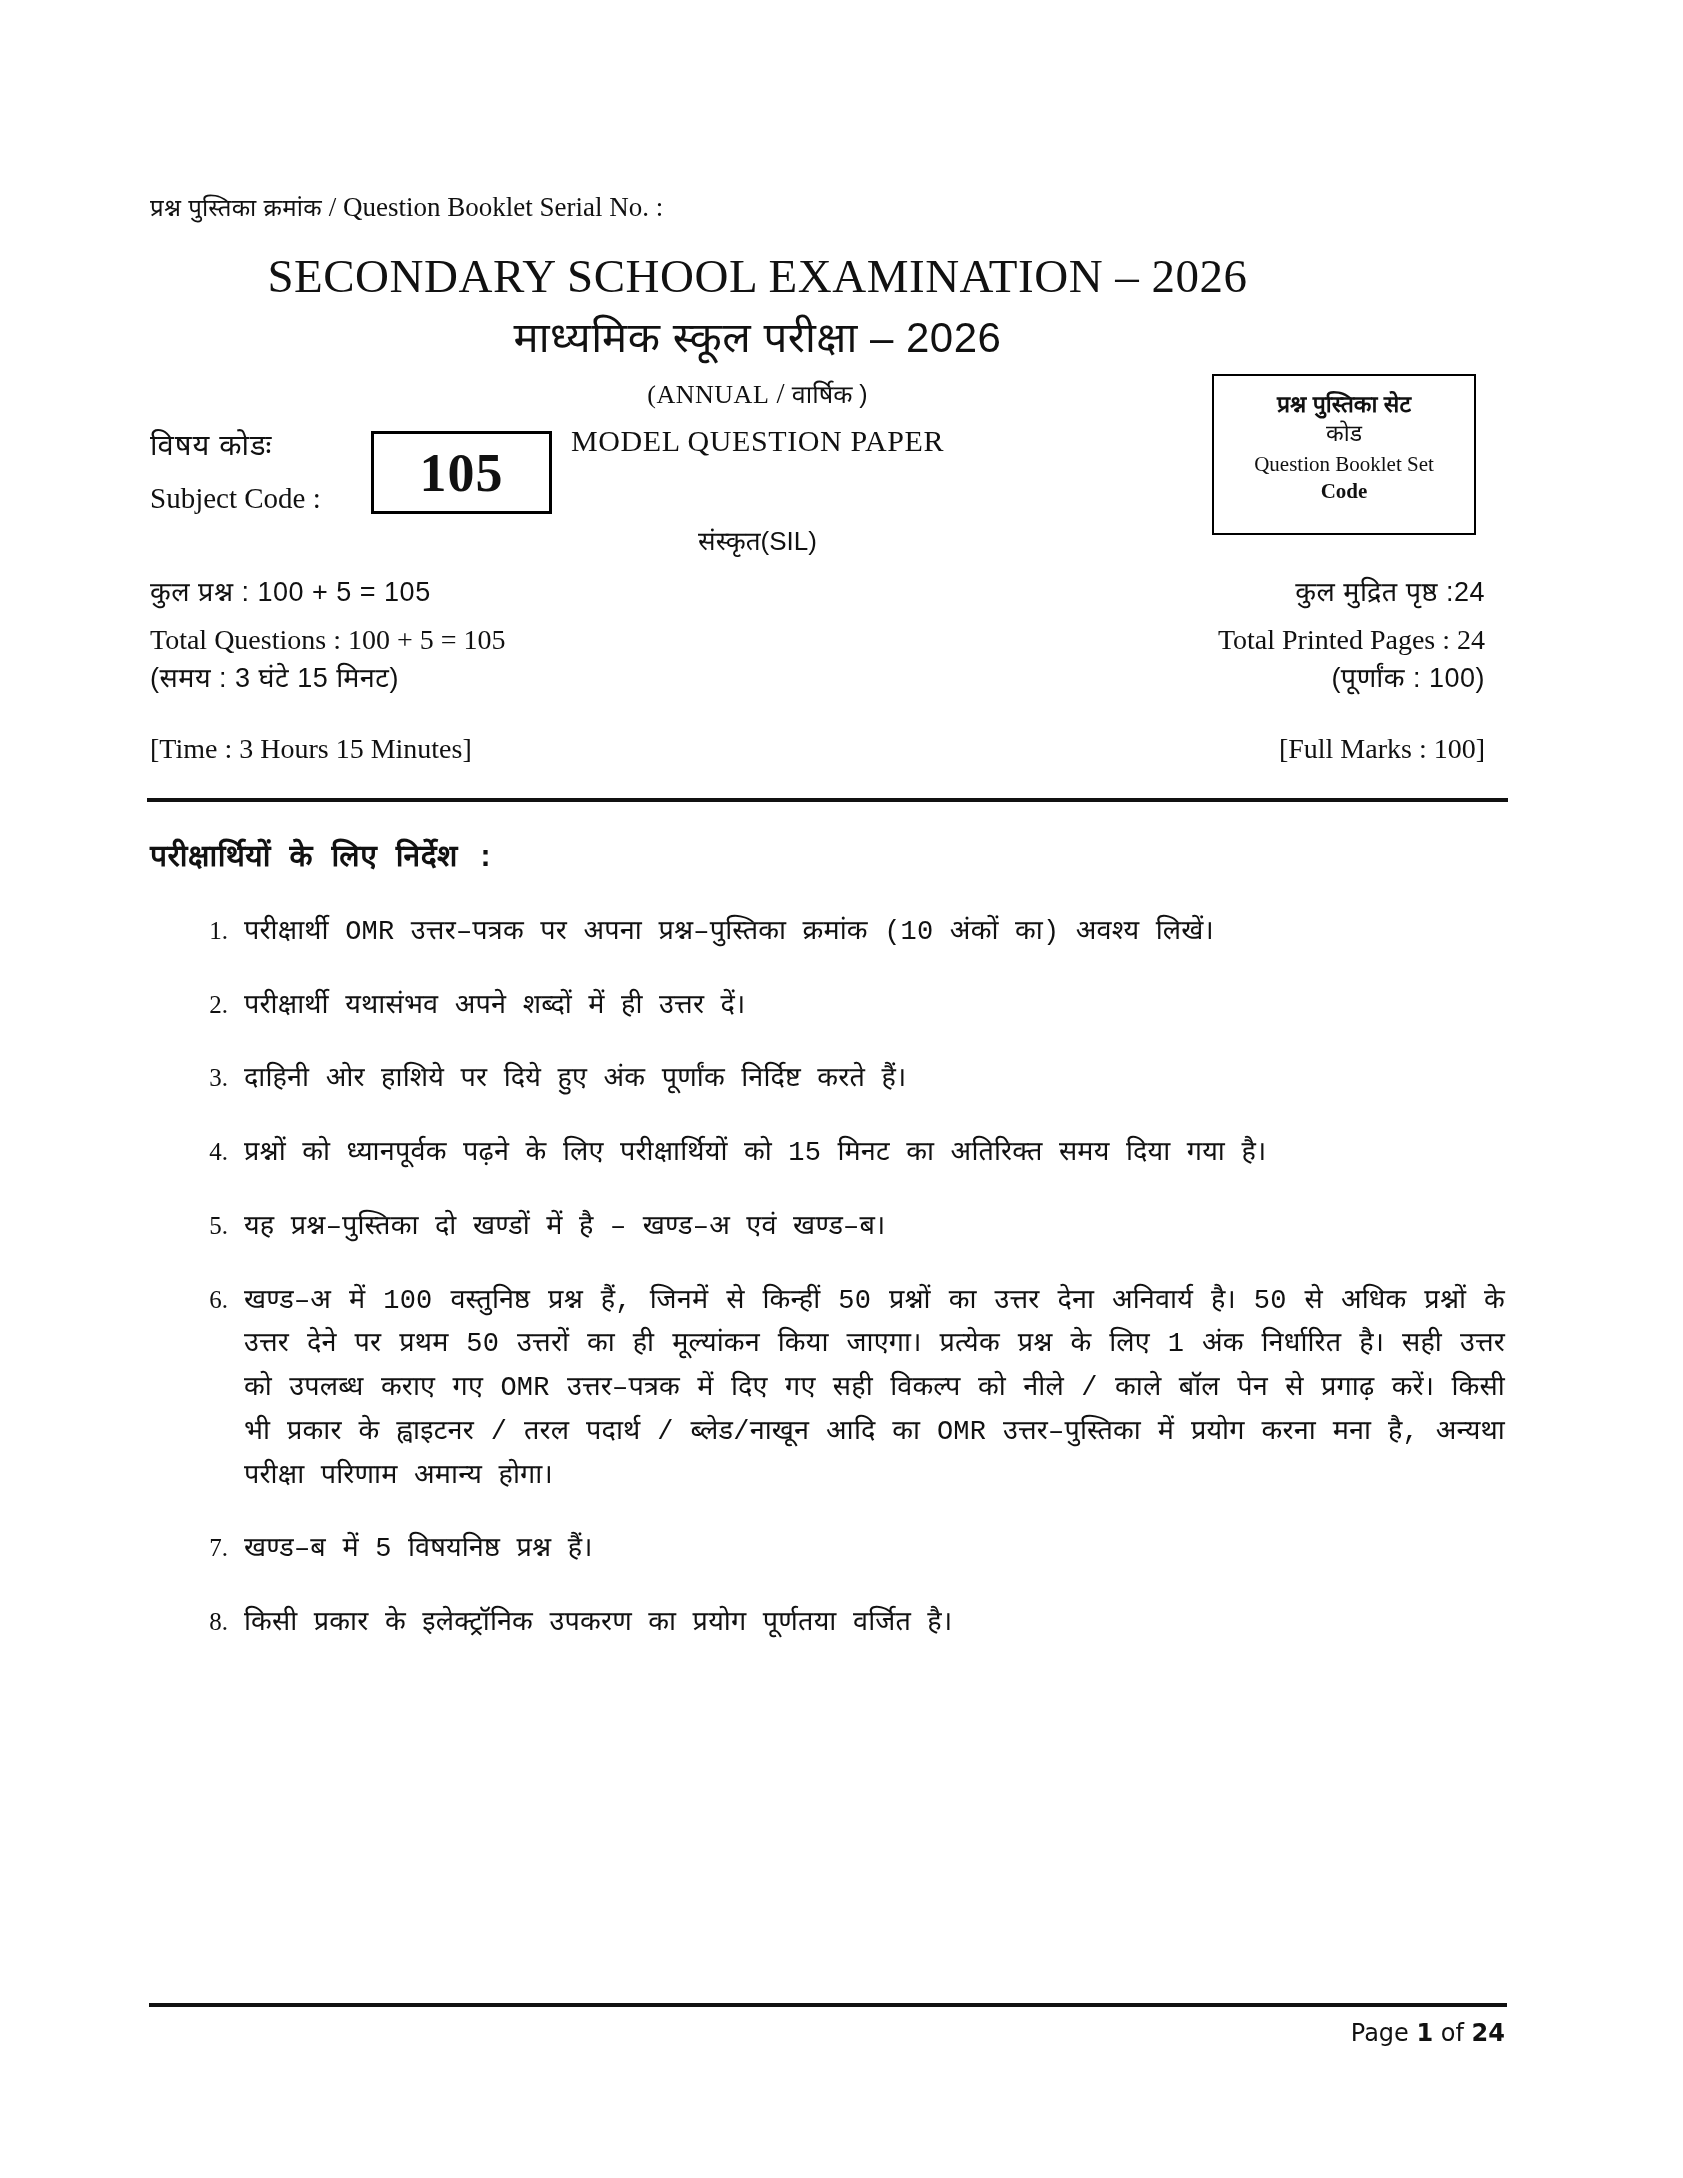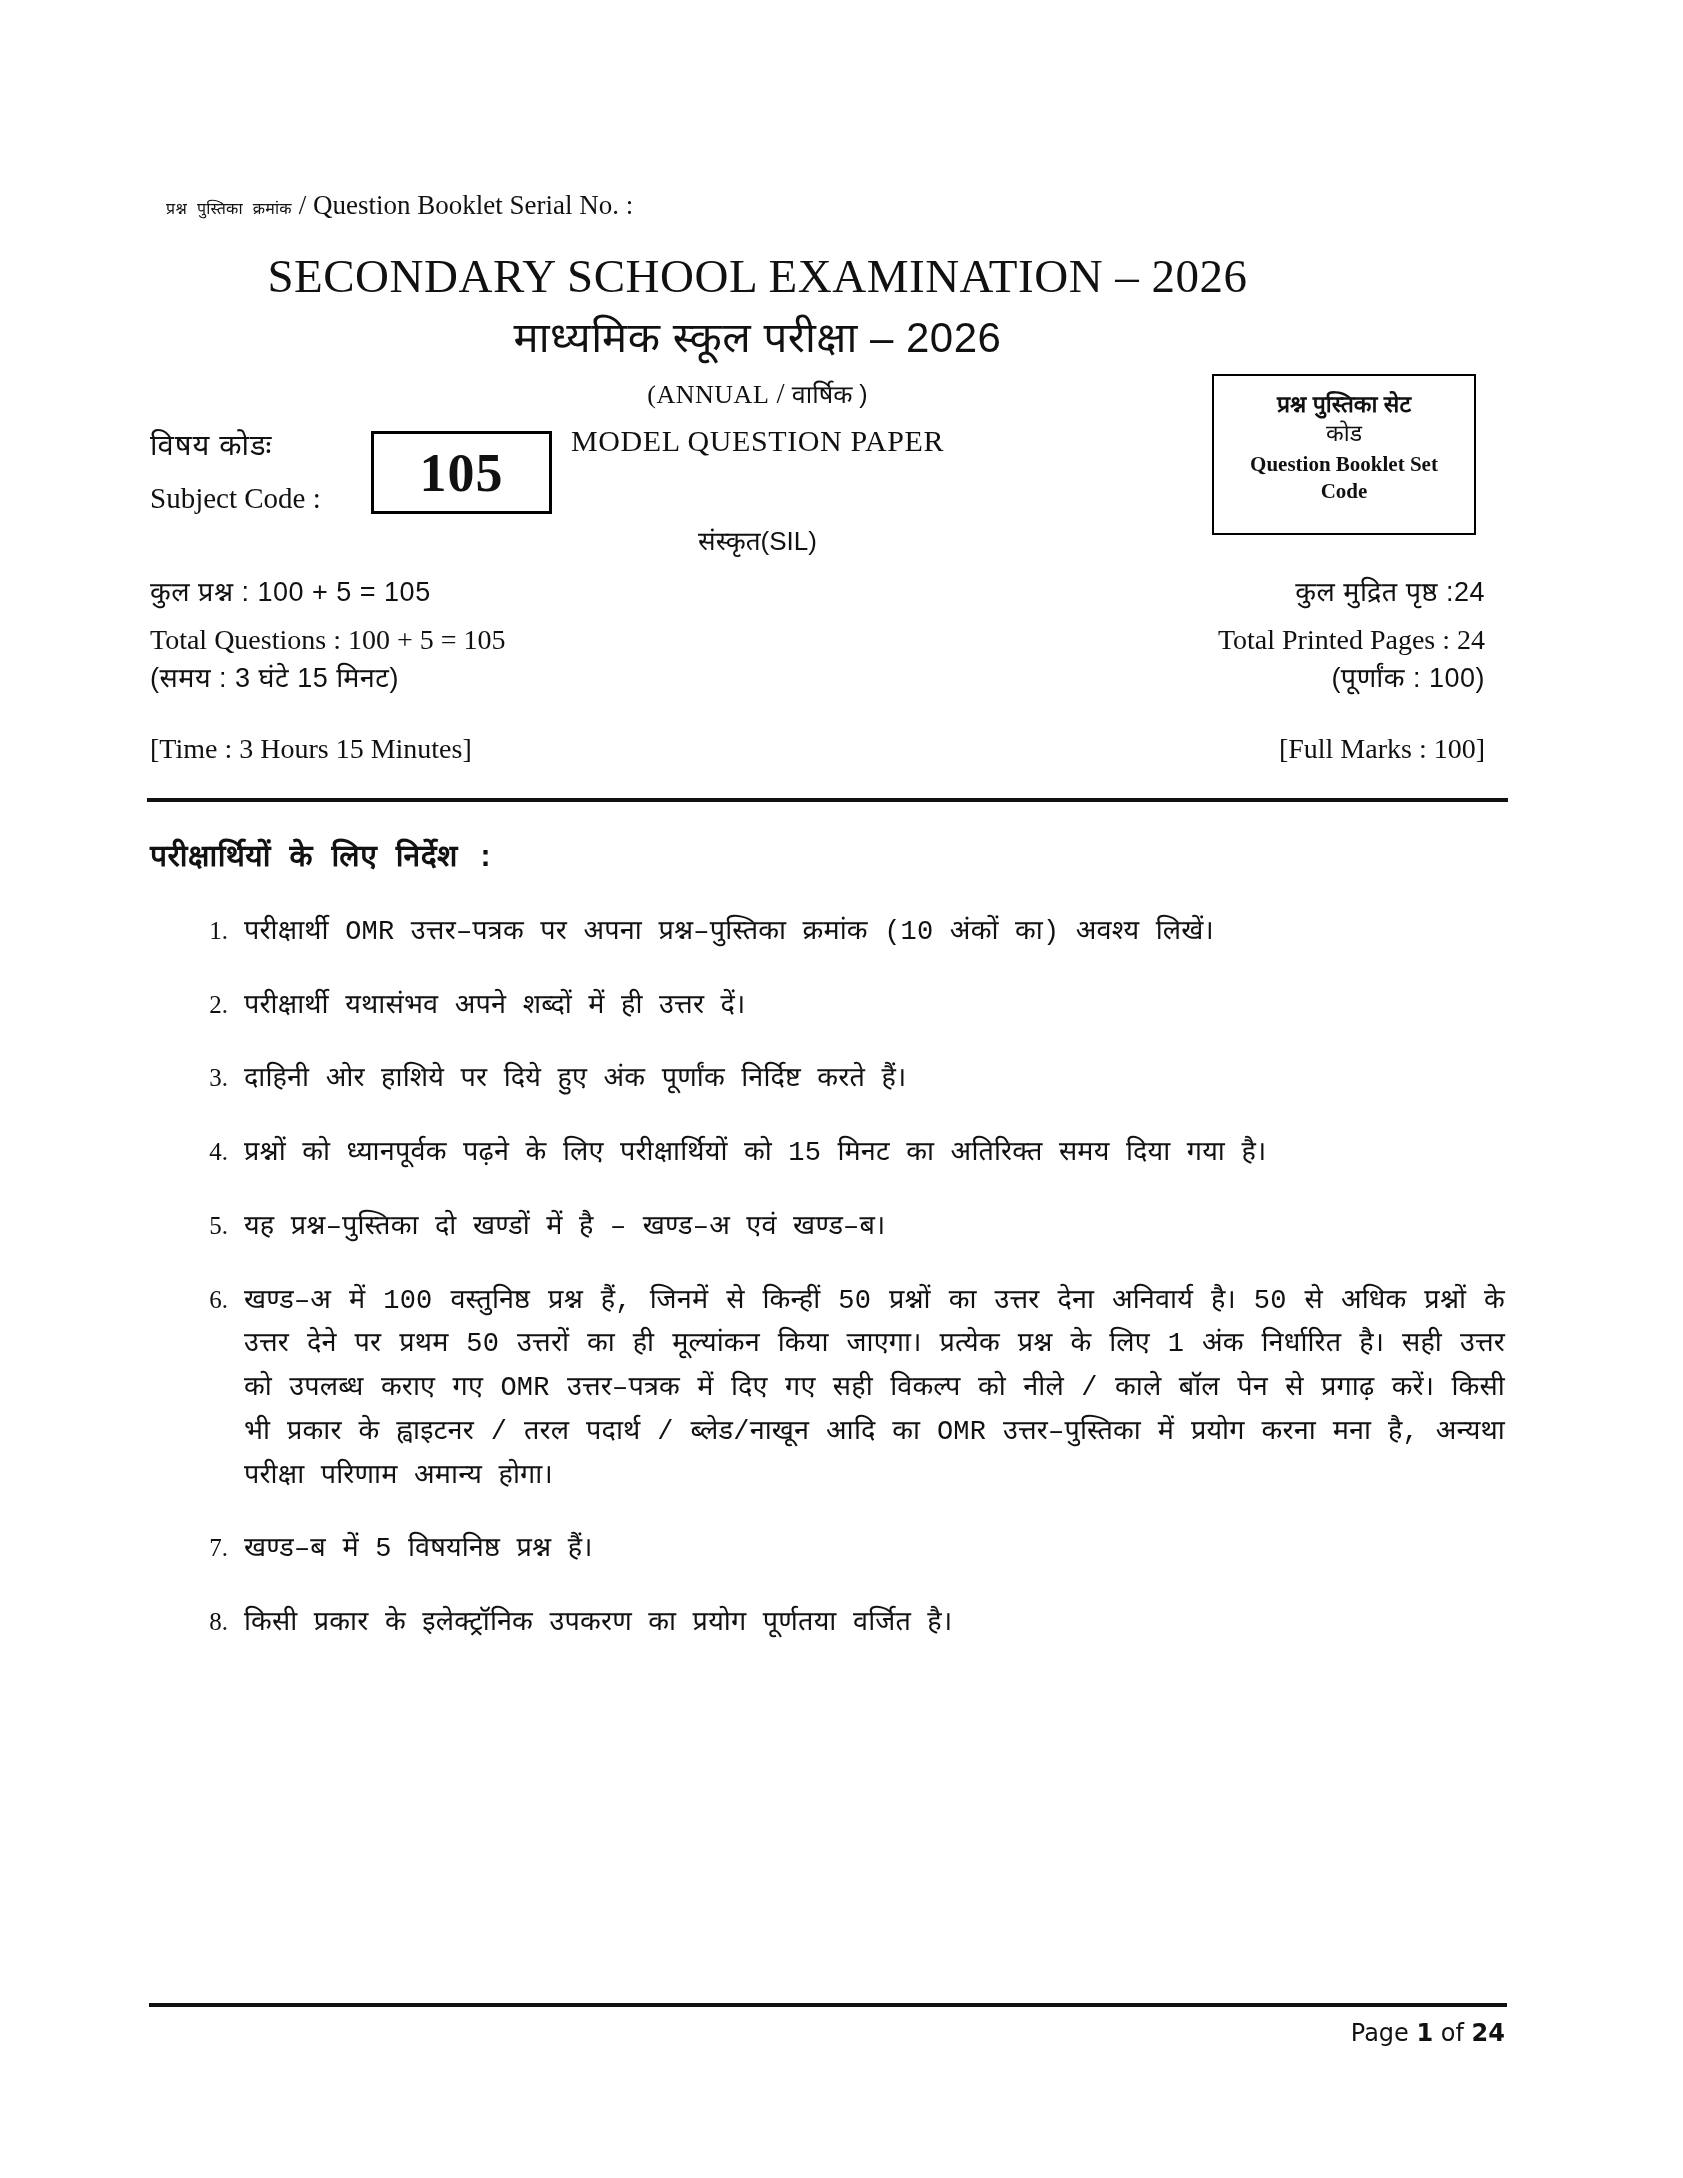--- a/index.html
+++ b/index.html
@@ -26,24 +26,23 @@
 
   
   .serial-line {
     position: absolute;
     left: 150px;
     top: 190px;
     font-size: 25px;
     white-space: nowrap;
   }
   .serial-line .hi {
-    font-family: Liberation Mono, monospace;
-    font-size: 16px;
+    font-family: Liberation Sans, sans-serif;
+    font-size: 24px;
     letter-spacing: 0.3px;
-    margin-left: 16px;
   }
   .serial-line .en {
     font-family: "Liberation Serif", "DejaVu Serif", serif;
     font-size: 27px;
   }
 
   
   .title-en {
     position: absolute;
     left: 0;
@@ -166,21 +165,21 @@
     font-family: "Liberation Sans", "DejaVu Sans", sans-serif;
     font-size: 23px;
     font-weight: normal;
     line-height: 1.25;
   }
   .setcode-box .en1 {
     display: block;
     text-align: center;
     font-family: "Liberation Serif", "DejaVu Serif", serif;
     font-size: 21px;
-    font-weight: bold;
+    font-weight: normal;
     line-height: 1.3;
     margin-top: 3px;
   }
   .setcode-box .en2 {
     display: block;
     text-align: center;
     font-family: "Liberation Serif", "DejaVu Serif", serif;
     font-size: 21px;
     font-weight: bold;
     line-height: 1.3;

